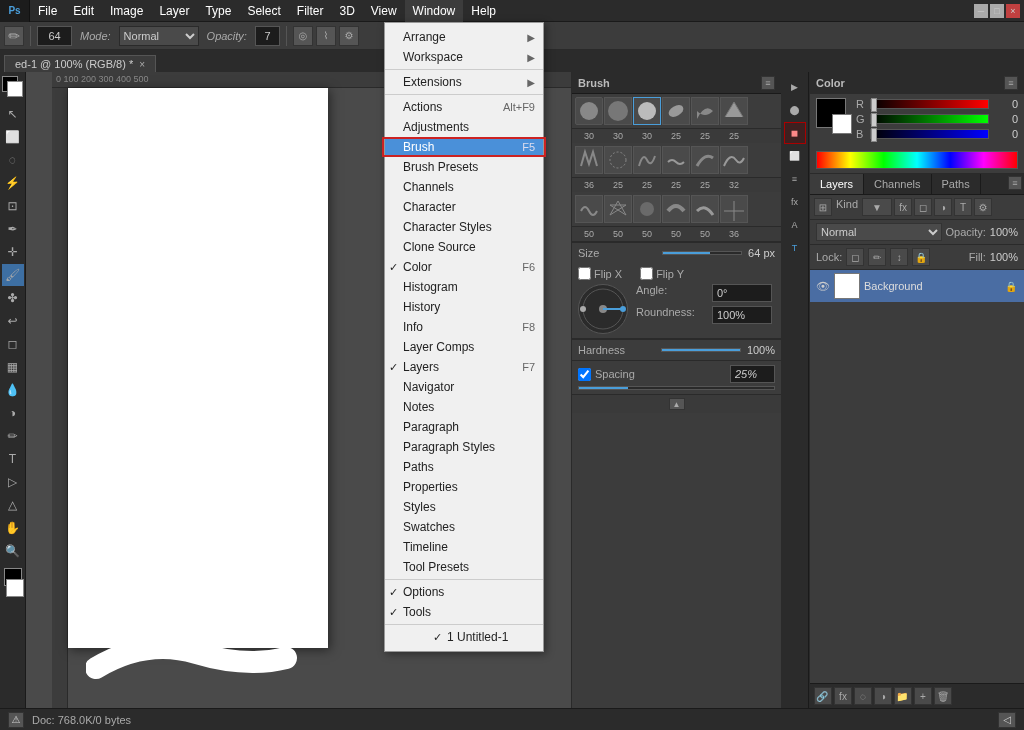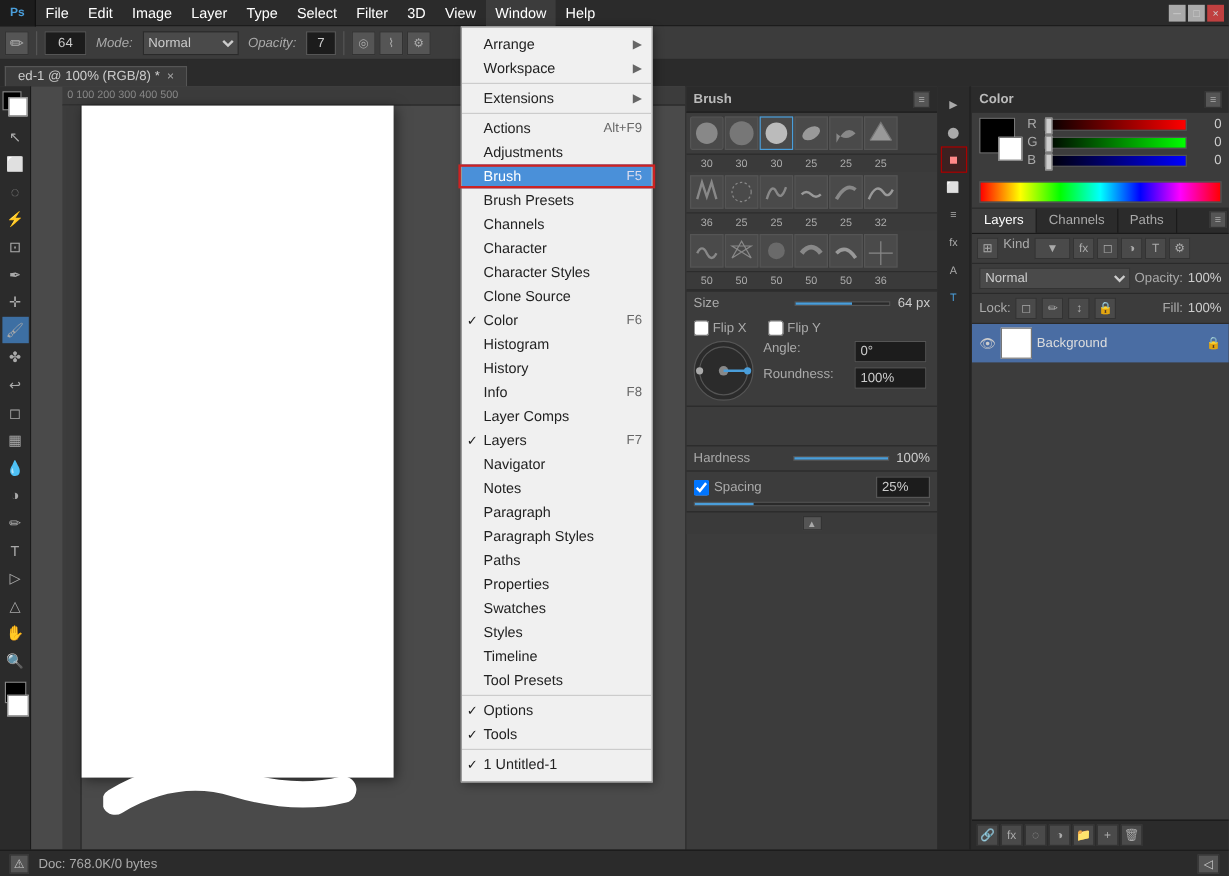--- a/index.html
+++ b/index.html
@@ -390,21 +390,21 @@
       background: #f0f0f0;
       border: 1px solid #999;
       box-shadow: 2px 2px 8px rgba(0,0,0,0.4);
       z-index: 1000;
       padding: 2px 0;
     }
     .menu-section {
       border-bottom: 1px solid #ccc;
       padding: 2px 0;
     }
-    .menu-section:last-child { border-bottom: none; }
+    .menu-section:last-child { border-bottom: none; margin-left: 44px; }
     .dd-item {
       display: flex;
       align-items: center;
       padding: 3px 8px 3px 18px;
       font-size: 12px;
       color: #222;
       cursor: pointer;
       position: relative;
       gap: 6px;
     }
@@ -728,33 +728,33 @@
             <input class="option-input" value="0°" style="">
           </div>
           <div class="option-row">
             <span class="option-label">Roundness:</span>
             <input class="option-input" value="100%" style="">
           </div>
         </div>
       </div>
     </div>
 
-    <div class="brush-size-row" style="border-bottom:1px solid #2a2a2a;margin-top:32px;">
+    <div class="brush-size-row" style="border-bottom:1px solid #2a2a2a;">
       <span class="size-label">Hardness</span>
       <div style="flex:1;height:4px;background:#2a2a2a;position:relative;border:1px solid #555;">
         <div style="width:100%;height:100%;background:#4a9eda;"></div>
       </div>
       <span class="size-value">100%</span>
     </div>
 
     <div style="display:flex;flex-direction:column;padding:4px 6px;">
       <div style="display:flex;align-items:center;gap:4px;margin-bottom:3px;">
         <input type="checkbox" checked="" style="">
         <span style="font-size:11px;color:#aaa;flex:1;">Spacing</span>
-        <input class="option-input" value="25%" style="width: 45px;">
+        <input class="option-input" value="25%" style="width: 45px; font-style: italic;">
       </div>
       <div style="height:4px;background:#2a2a2a;border:1px solid #555;position:relative;">
         <div style="width:25%;height:100%;background:#4a9eda;"></div>
       </div>
     </div>
 
     <div style="display:flex;justify-content:center;gap:4px;padding:3px;border-top:1px solid #2a2a2a;background:#3a3a3a;">
       <div style="width:16px;height:12px;background:#555;border:1px solid #333;display:flex;align-items:center;justify-content:center;font-size:8px;color:#aaa;cursor:pointer;">▲</div>
     </div>
 
@@ -962,24 +962,24 @@
     <div class="dd-item">
       <span>Paragraph Styles</span>
     </div>
     <div class="dd-item">
       <span>Paths</span>
     </div>
     <div class="dd-item">
       <span>Properties</span>
     </div>
     <div class="dd-item">
+      <span>Styles</span>
+    </div>
+    <div class="dd-item">
       <span>Swatches</span>
-    </div>
-    <div class="dd-item">
-      <span>Styles</span>
     </div>
     <div class="dd-item">
       <span>Timeline</span>
     </div>
     <div class="dd-item">
       <span>Tool Presets</span>
     </div>
   </div>
 
   <div class="menu-section">

